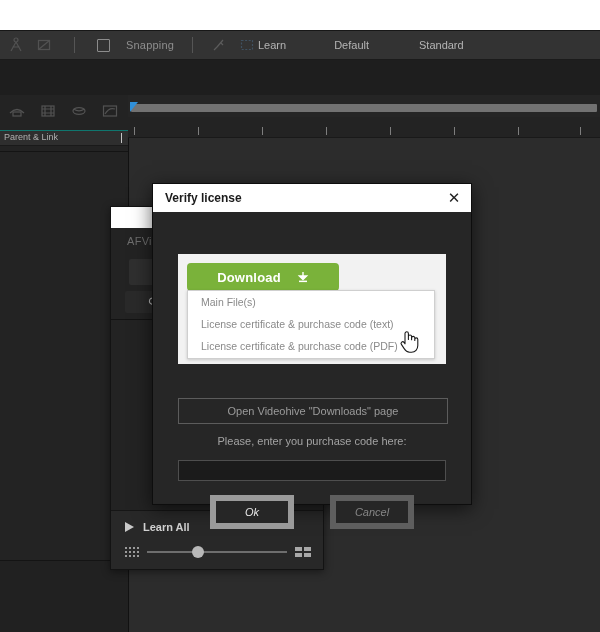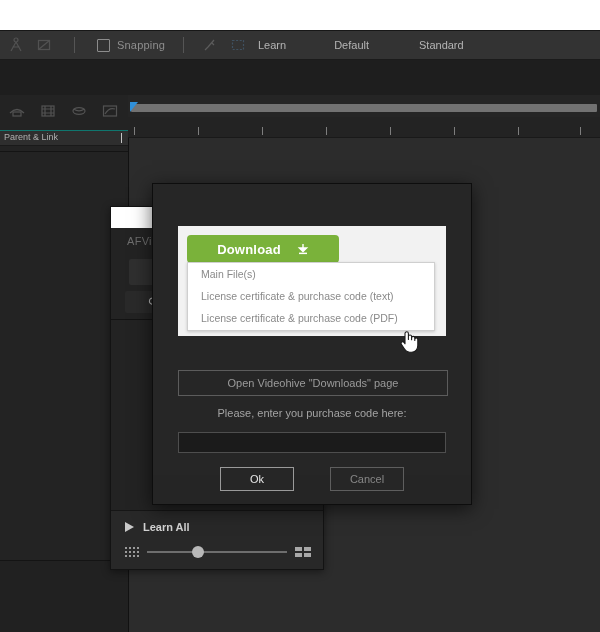--- a/index.html
+++ b/index.html
@@ -50,21 +50,21 @@
     display: block;
   }
   .tool-sep {
     width: 1px; height: 16px;
     background: #555;
     margin: 0 10px;
   }
   .snapping-group {
     display: flex;
     align-items: center;
-    gap: 7px;
+    gap: 16px;
   }
   .snap-box {
     width: 11px; height: 11px;
     border: 1px solid #8c8c8c;
     background: #333;
     border-radius: 1px;
   }
   .snap-label {
     font-size: 11px;
     color: #8e8e8e;
@@ -428,26 +428,27 @@
     position: absolute;
     left: 0; top: 283px;
     width: 318px;
     display: flex;
     justify-content: center;
     gap: 36px;
   }
   .dlg-btn {
     width: 72px; height: 22px;
     background: #262626;
-    border: 1px solid #d946ef;
+    border: 6px solid #d946ef;
     font-size: 11px;
     display: flex;
     align-items: center;
     justify-content: center;
     cursor: pointer;
+    font-style: italic;
   }
   .dlg-btn.ok { color: #e6e6e6; border-color: #9a9a9a; }
   .dlg-btn.cancel { color: #868686; border-color: #5e5e5e; }
 
   
   .cursor-hand {
     position: absolute;
     left: 398px; top: 328px;
     width: 22px; height: 26px;
     pointer-events: none;
@@ -592,20 +593,24 @@
           <i></i>
             <i></i>
             <i></i>
             <i></i>
         </span>
       </div>
     </div>
   </div>
 
   <div class="dialog">
+    <div class="dlg-titlebar">
+      <span class="dlg-title">Verify license</span>
+      <span class="dlg-close">✕</span>
+    </div>
 
     <div class="dlg-body">
 
       <div class="dl-panel">
         <div class="download-btn">
           <span class="download-label">Download</span>
           <svg class="dl-arrow" viewBox="0 0 12 12">
             <path d="M6 1 L6 6 M2.4 5 L6 8.6 L9.6 5 Z" stroke="#ffffff" stroke-width="1.4" fill="#ffffff"></path>
             <rect x="2" y="9.6" width="8" height="1.5" fill="#ffffff"></rect>
           </svg>

